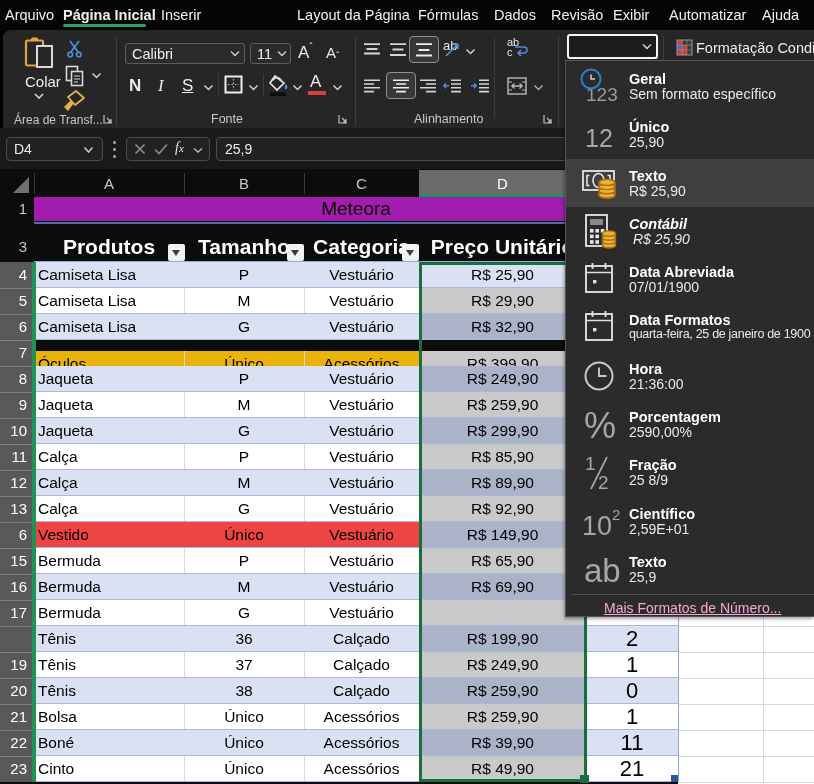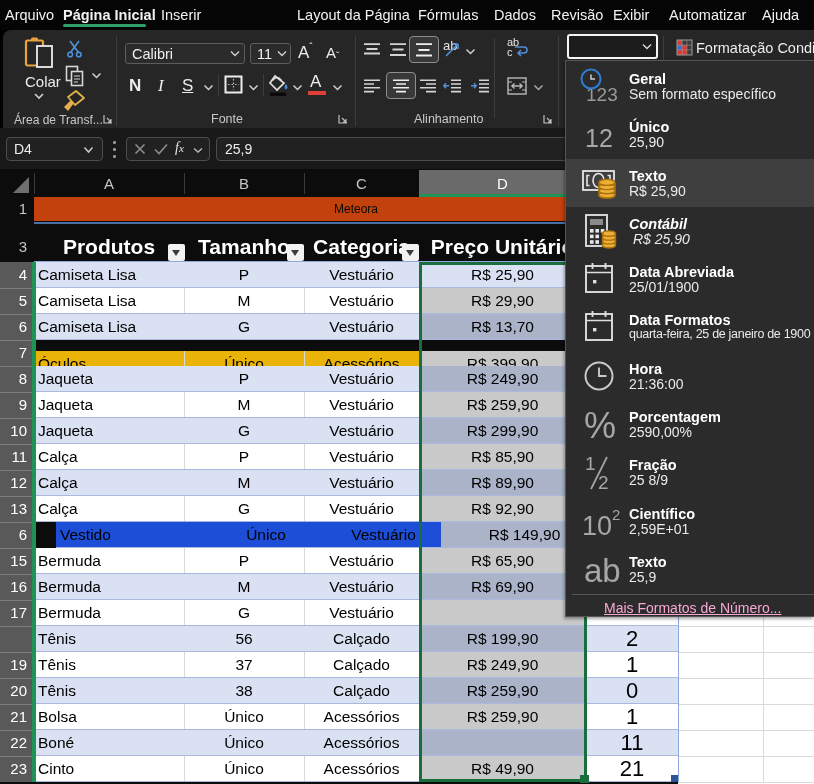--- a/index.html
+++ b/index.html
@@ -239,21 +239,21 @@
   <div class="abs" style="left:34px;top:4px;width:1px;height:21px;background:#3a3a3a;"></div>
   <div class="abs" style="left:184px;top:4px;width:1px;height:21px;background:#3a3a3a;"></div>
   <div class="abs" style="left:304px;top:4px;width:1px;height:21px;background:#3a3a3a;"></div>
   <div class="abs" style="left:419px;top:4px;width:1px;height:21px;background:#3a3a3a;"></div>
   <div class="abs" style="left:34px;top:1px;width:150px;height:27px;line-height:27px;text-align:center;font-size:15px;color:#c6c6c6;">A</div>
   <div class="abs" style="left:184px;top:1px;width:120px;height:27px;line-height:27px;text-align:center;font-size:15px;color:#c6c6c6;">B</div>
   <div class="abs" style="left:304px;top:1px;width:115px;height:27px;line-height:27px;text-align:center;font-size:15px;color:#c6c6c6;">C</div>
   <div class="abs" style="left:419px;top:1px;width:167px;height:27px;line-height:27px;text-align:center;font-size:15px;color:#ffffff;background:#6a6a6a;">D</div>
   <div class="abs" style="left:419px;top:25px;width:167px;height:3px;background:#1f9255;"></div>
 
-  <div class="abs" style="left:34px;top:28px;width:644px;height:24px;line-height:24px;background:#c2410c;text-align:center;font-size:12px;color:#0a0a00;">Meteora</div>
+  <div class="abs" style="left:34px;top:28px;width:644px;height:24px;line-height:24px;background:#a21caf;text-align:center;font-size:19px;color:#0a0a00;">Meteora</div>
 
   <div class="abs" style="left:34px;top:53px;width:644px;height:2px;background:#4c6fa5;"></div>
 
   <div class="abs" style="left:34px;top:63px;width:644px;height:30px;line-height:30px;font-size:21px;font-weight:bold;color:#ffffff;">
     <span class="abs" style="left:0;width:150px;text-align:center;">Produtos</span>
     <span class="abs" style="left:150px;width:120px;text-align:center;">Tamanho</span>
     <span class="abs" style="left:270px;width:115px;text-align:center;">Categoria</span>
     <span class="abs" style="left:385px;width:167px;text-align:center;">Preço Unitário</span>
   </div>
   <div class="fbtn" style="left:168px;"></div>
@@ -348,21 +348,21 @@
         <span class="a">Camiseta Lisa</span>
         <span class="b">M</span>
         <span class="c">Vestuário</span>
         <span class="d">R$ 29,90</span>
       </div>
   <div class="r" style="top:145px;background:#d9e1f2;">
         <i class="dov" style="background:#aab3c7;"></i>
         <span class="a">Camiseta Lisa</span>
         <span class="b">G</span>
         <span class="c">Vestuário</span>
-        <span class="d">R$ 13,70</span>
+        <span class="d">R$ 32,90</span>
       </div>
   <div class="r" style="top:182px;background:#eab308;">
         <i class="vg1"></i>
         <i class="vg2"></i>
         <i class="dov" style="background:#c9c9c9;"></i>
         <span class="a">Óculos</span>
         <span class="b">Único</span>
         <span class="c">Acessórios</span>
         <span class="d">R$ 399,90</span>
       </div>
@@ -407,21 +407,21 @@
       </div>
   <div class="r" style="top:327px;background:#ffffff;">
         <i class="vg1"></i>
         <i class="vg2"></i>
         <i class="dov" style="background:#c9c9c9;"></i>
         <span class="a">Calça</span>
         <span class="b">G</span>
         <span class="c">Vestuário</span>
         <span class="d">R$ 92,90</span>
       </div>
-  <div class="r" style="top:353px;background:#1d4ed8;margin-left:22px;">
+  <div class="r" style="top:353px;background:#ef4444;">
         <i class="dov" style="background:#aab3c7;"></i>
         <span class="a">Vestido</span>
         <span class="b">Único</span>
         <span class="c">Vestuário</span>
         <span class="d">R$ 149,90</span>
       </div>
   <div class="r" style="top:379px;background:#ffffff;">
         <i class="vg1"></i>
         <i class="vg2"></i>
         <i class="dov" style="background:#c9c9c9;"></i>
@@ -441,21 +441,21 @@
         <i class="vg1"></i>
         <i class="vg2"></i>
         <i class="dov" style="background:#c9c9c9;"></i>
         <span class="a">Bermuda</span>
         <span class="b">G</span>
         <span class="c">Vestuário</span>
       </div>
   <div class="r" style="top:457px;background:#d9e1f2;">
         <i class="dov" style="background:#aab3c7;"></i>
         <span class="a">Tênis</span>
-        <span class="b">56</span>
+        <span class="b">36</span>
         <span class="c">Calçado</span>
         <span class="d">R$ 199,90</span>
         <span class="e">2</span>
       </div>
   <div class="r" style="top:483px;background:#ffffff;">
         <i class="vg1"></i>
         <i class="vg2"></i>
         <i class="dov" style="background:#c9c9c9;"></i>
         <span class="a">Tênis</span>
         <span class="b">37</span>
@@ -479,20 +479,21 @@
         <span class="b">Único</span>
         <span class="c">Acessórios</span>
         <span class="d">R$ 259,90</span>
         <span class="e">1</span>
       </div>
   <div class="r" style="top:561px;background:#d9e1f2;">
         <i class="dov" style="background:#aab3c7;"></i>
         <span class="a">Boné</span>
         <span class="b">Único</span>
         <span class="c">Acessórios</span>
+        <span class="d">R$ 39,90</span>
         <span class="e">11</span>
       </div>
   <div class="r" style="top:587px;background:#ffffff;">
         <i class="vg1"></i>
         <i class="vg2"></i>
         <i class="dov" style="background:#c9c9c9;"></i>
         <span class="a">Cinto</span>
         <span class="b">Único</span>
         <span class="c">Acessórios</span>
         <span class="d">R$ 49,90</span>
@@ -580,21 +581,21 @@
       <div class="ms"> R$ 25,90</div>
     </div>
     <div class="mi" style="top:194px;">
       <div class="micobox"><svg class="mico" width="44" height="38" viewBox="0 0 44 38">
           <rect x="7" y="6" width="26" height="26" fill="none" stroke="#dedede" stroke-width="1.9"></rect>
           <path d="M7 12.5 h26" stroke="#dedede" stroke-width="1.5"></path>
           <path d="M13.5 3 v6 M26.5 3 v6" stroke="#dedede" stroke-width="1.9"></path>
           <rect x="14" y="20" width="3.4" height="3.4" fill="#dedede"></rect>
         </svg></div>
       <div class="mt">Data Abreviada</div>
-      <div class="ms">25/01/1900</div>
+      <div class="ms">07/01/1900</div>
     </div>
     <div class="mi" style="top:242px;">
       <div class="micobox"><svg class="mico" width="44" height="38" viewBox="0 0 44 38">
           <rect x="7" y="6" width="26" height="26" fill="none" stroke="#dedede" stroke-width="1.9"></rect>
           <path d="M7 12.5 h26" stroke="#dedede" stroke-width="1.5"></path>
           <path d="M13.5 3 v6 M26.5 3 v6" stroke="#dedede" stroke-width="1.9"></path>
           <rect x="14" y="20" width="3.4" height="3.4" fill="#dedede"></rect>
         </svg></div>
       <div class="mt">Data Formatos</div>
       <div class="ms" style="font-size:12.5px;letter-spacing:-0.3px;">quarta-feira, 25 de janeiro de 1900</div>

